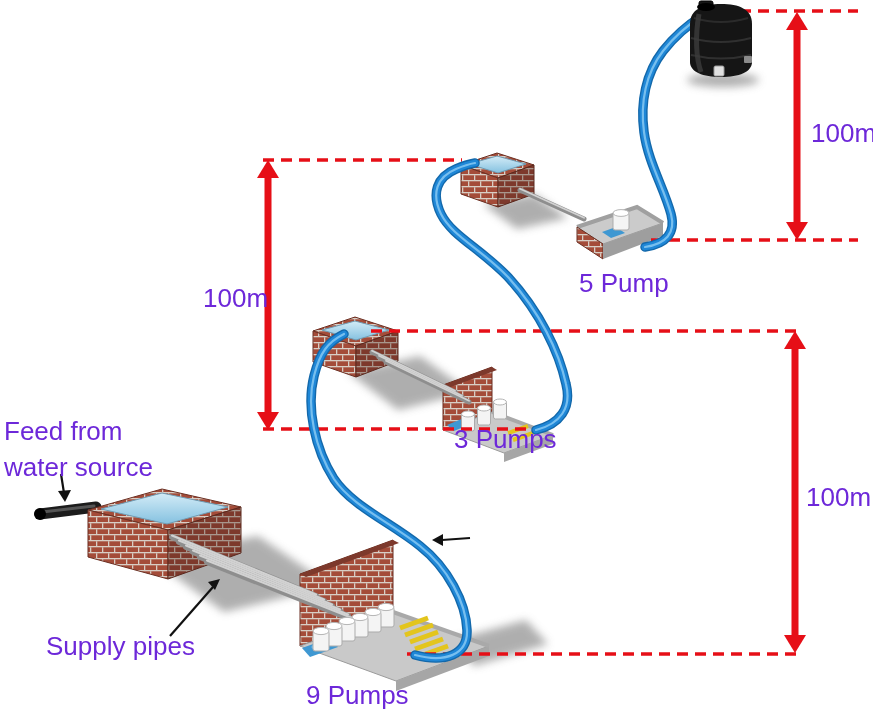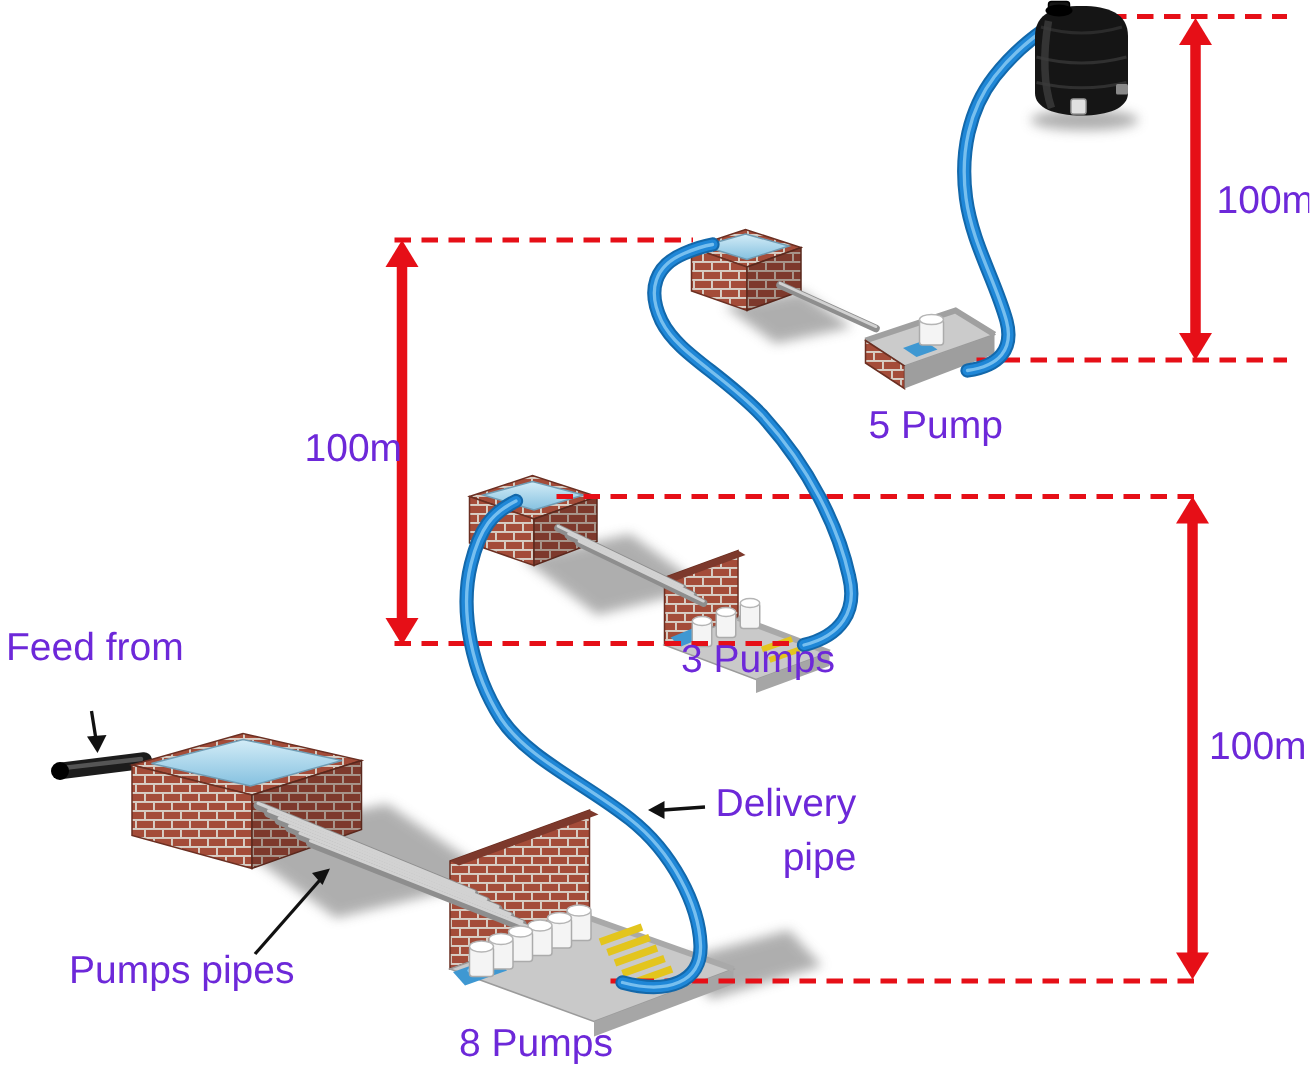--- a/index.html
+++ b/index.html
@@ -1,20 +1,20 @@
 <!DOCTYPE html>
 <html><head>
 <meta charset="utf-8">
 <style>
   html,body{margin:0;padding:0;background:#fff;}
   #stage{position:relative;width:873px;height:720px;background:#ffffff;overflow:hidden;
          font-family:"Liberation Sans",sans-serif;}
   #stage svg{position:absolute;left:0;top:0;}
   .label{position:absolute;color:#6d28d9;font-size:26px;line-height:1.38;white-space:nowrap;}
-  .label .ln{display:block;text-align:right;}
+  .label .ln{display:block;}
   .label .indent{padding-left:10px;}
 </style>
 </head>
 <body>
 
 <div id="stage">
 
 <svg width="873" height="720" viewBox="0 0 873 720">
   <defs>
     <pattern id="brick" width="24" height="12" patternUnits="userSpaceOnUse">
@@ -267,30 +267,27 @@
     </g>
     <g>
       <line x1="470" y1="538" x2="442" y2="540"></line>
       <polygon points="432,540 443,534 443,546" stroke="none"></polygon>
     </g>
   </g>
 </svg>
 
 <div class="label" style="left:4px;top:414px">
   <span class="ln">Feed from</span>
+  <span class="ln">water source</span>
 </div>
 
-<div class="label" style="left:46px;top:629px">Pumps pipes</div>
-
-<div class="label" style="left:477px;top:518px">
-  <span class="ln">Delivery</span>
-  <span class="ln indent">pipe</span>
-</div>
+<div class="label" style="left:46px;top:629px">Supply pipes</div>
+
 
 <div class="label" style="left:579px;top:266px">5 Pump</div>
 <div class="label" style="left:454px;top:422px">3 Pumps</div>
-<div class="label" style="left:306px;top:678px">8 Pumps</div>
+<div class="label" style="left:306px;top:678px">9 Pumps</div>
 
 <div class="label" style="left:811px;top:116px">100m</div>
 <div class="label" style="left:203px;top:281px">100m</div>
 <div class="label" style="left:806px;top:480px">100m</div>
 
 </div>
 
 </body></html>

